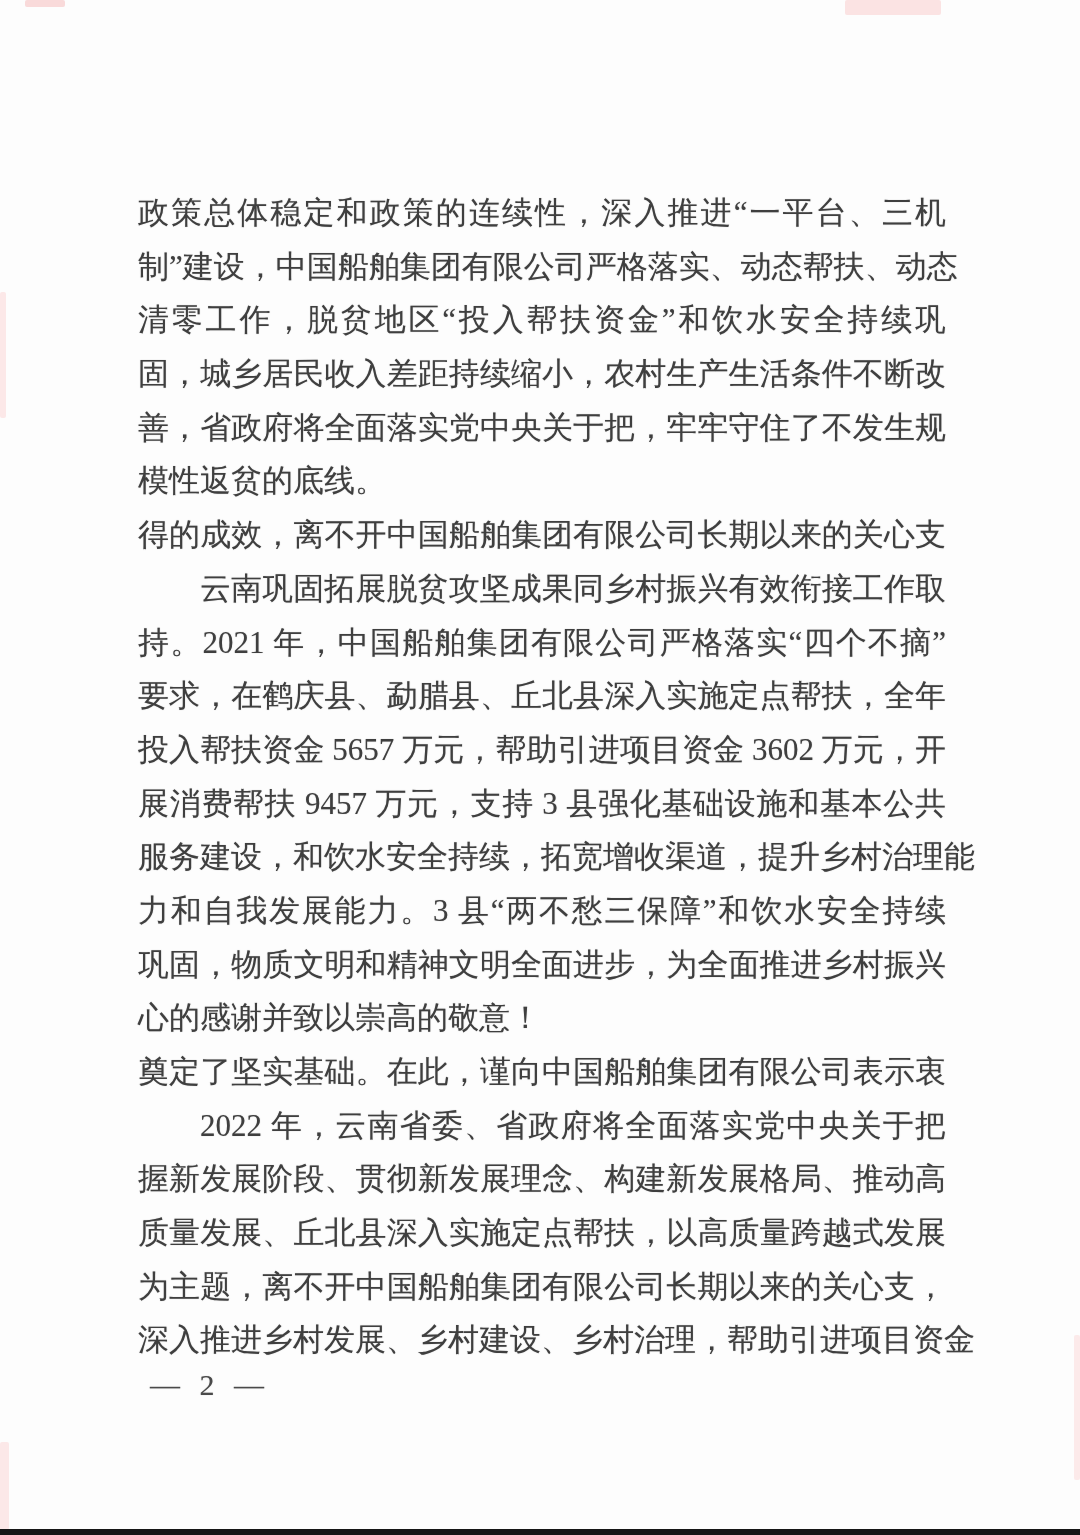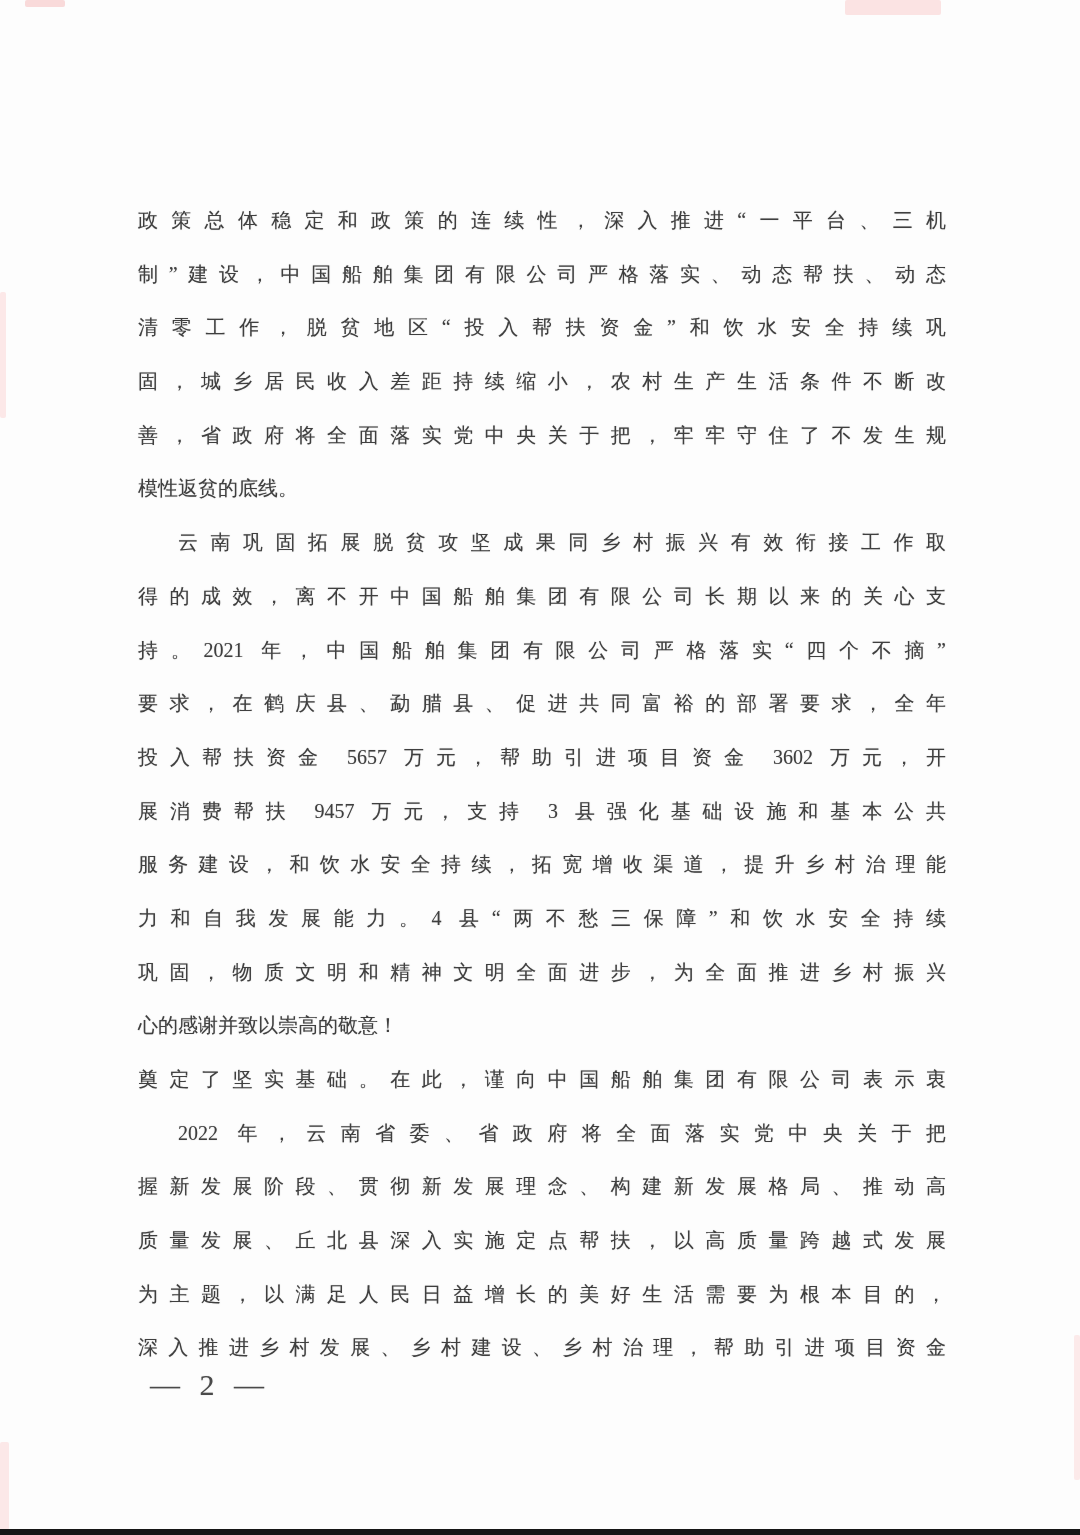--- a/index.html
+++ b/index.html
@@ -9,24 +9,24 @@
     height: 1535px;
     margin: 0 auto;
     background: #fdfdfd;
     overflow: hidden;
     font-family: "Liberation Serif", "DejaVu Serif", serif;
   }
   
   .doc-body {
     position: absolute;
     left: 138px;
-    top: 194px;
+    top: 186px;
     width: 808px;
     color: #3f3f3f;
-    font-size: 20px;
+    font-size: 31px;
     text-shadow: 0 0 1px rgba(110,110,110,0.55);
   }
   .line {
     height: 53.7px;
     line-height: 53.7px;
     white-space: nowrap;
     text-align: justify;
     text-align-last: justify;
     overflow: visible;
   }
@@ -72,38 +72,38 @@
     <div>
       <div class="line">政策总体稳定和政策的连续性，深入推进“一平台、三机</div>
       <div class="line">制”建设，中国船舶集团有限公司严格落实、动态帮扶、动态</div>
       <div class="line">清零工作，脱贫地区“投入帮扶资金”和饮水安全持续巩</div>
       <div class="line">固，城乡居民收入差距持续缩小，农村生产生活条件不断改</div>
       <div class="line">善，省政府将全面落实党中央关于把，牢牢守住了不发生规</div>
       <div class="line end">模性返贫的底线。</div>
     </div>
 
     <div>
+      <div class="line">得的成效，离不开中国船舶集团有限公司长期以来的关心支</div>
       <div class="line ind">云南巩固拓展脱贫攻坚成果同乡村振兴有效衔接工作取</div>
-      <div class="line">得的成效，离不开中国船舶集团有限公司长期以来的关心支</div>
       <div class="line">持。2021 年，中国船舶集团有限公司严格落实“四个不摘”</div>
-      <div class="line">要求，在鹤庆县、勐腊县、促进共同富裕的部署要求，全年</div>
+      <div class="line">要求，在鹤庆县、勐腊县、丘北县深入实施定点帮扶，全年</div>
       <div class="line">投入帮扶资金 5657 万元，帮助引进项目资金 3602 万元，开</div>
       <div class="line">展消费帮扶 9457 万元，支持 3 县强化基础设施和基本公共</div>
       <div class="line">服务建设，和饮水安全持续，拓宽增收渠道，提升乡村治理能</div>
-      <div class="line">力和自我发展能力。4 县“两不愁三保障”和饮水安全持续</div>
+      <div class="line">力和自我发展能力。3 县“两不愁三保障”和饮水安全持续</div>
       <div class="line">巩固，物质文明和精神文明全面进步，为全面推进乡村振兴</div>
       <div class="line end">心的感谢并致以崇高的敬意！</div>
       <div class="line">奠定了坚实基础。在此，谨向中国船舶集团有限公司表示衷</div>
     </div>
 
     <div>
       <div class="line ind">2022 年，云南省委、省政府将全面落实党中央关于把</div>
       <div class="line">握新发展阶段、贯彻新发展理念、构建新发展格局、推动高</div>
       <div class="line">质量发展、丘北县深入实施定点帮扶，以高质量跨越式发展</div>
-      <div class="line">为主题，以满足人民日益增长的美好生活需要为根本目的，</div>
+      <div class="line">为主题，离不开中国船舶集团有限公司长期以来的关心支，</div>
       <div class="line">深入推进乡村发展、乡村建设、乡村治理，帮助引进项目资金</div>
     </div>
 
   </div>
 
   <div class="page-number">— 2 —</div>
 
   <div class="artifact a1"></div>
   <div class="artifact a2"></div>
   <div class="artifact a3"></div>

